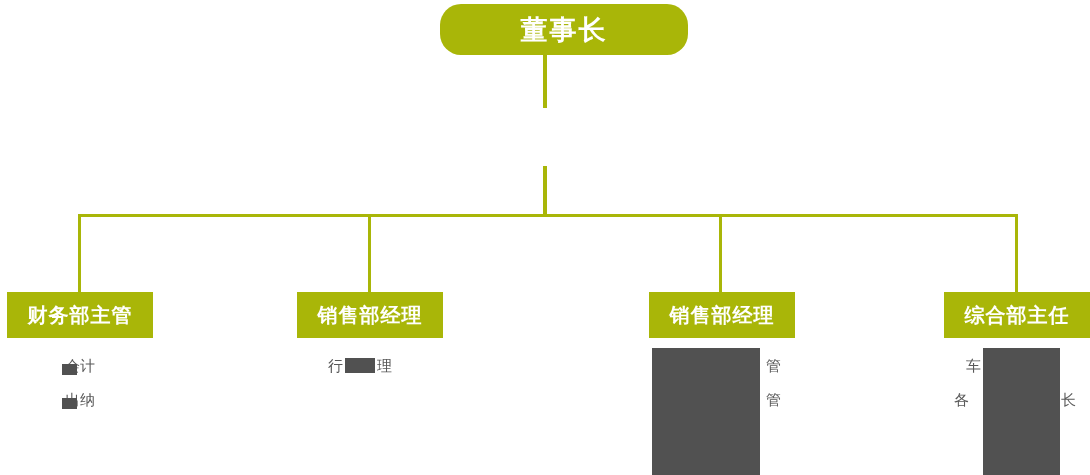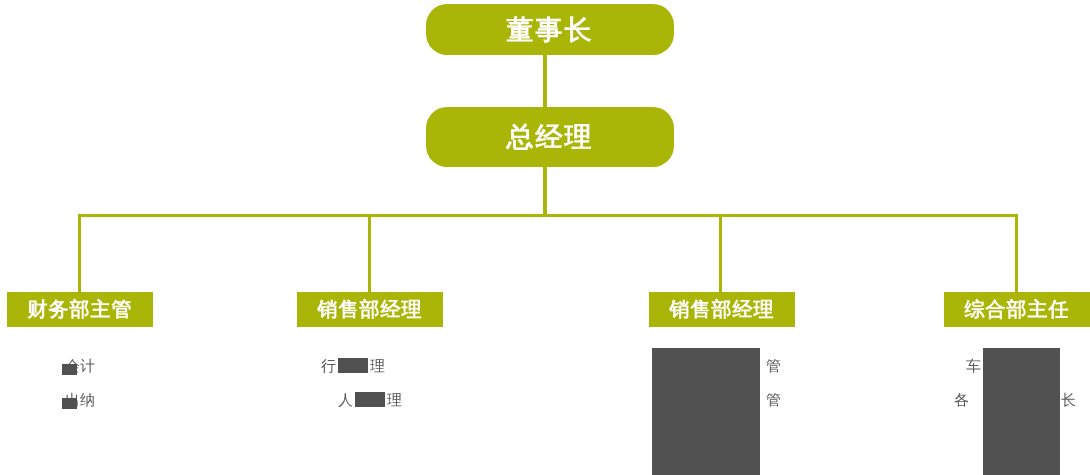--- a/index.html
+++ b/index.html
@@ -16,24 +16,24 @@
     font-family:"DejaVu Sans","Liberation Sans",sans-serif;
   }
   .node{
     position:absolute;
     background:var(--green,#a9b608);
     color:#ffffff;
     font-weight:bold;
     display:flex;align-items:center;justify-content:center;
     letter-spacing:2px;
   }
-  .lvl1{left:426px;width:248px;font-size:27px;border-radius:21px;}
+  .lvl1{left:440px;width:248px;font-size:27px;border-radius:21px;}
   #chairman{top:4px;height:51px;}
   #gm{top:107px;height:60px;}
-  .branch{top:292px;width:146px;height:35px;font-size:20px;letter-spacing:1px;}
+  .branch{top:292px;width:146px;height:46px;font-size:20px;letter-spacing:1px;}
   .conn{
     position:absolute;
     background:var(--green,#a9b608);
   }
   .child{
     position:absolute;
     width:146px;height:18px;line-height:18px;
     font-size:15px;color:var(--child-text,#595959);
     text-align:center;
     box-sizing:border-box;
@@ -53,21 +53,20 @@
 </style>
 </head>
 <body>
 
 <div class="canvas">
 
   <div class="node lvl1" id="chairman">董事长</div>
 
   <div class="conn" style="left:543px;top:54px;width:4px;height:54px"></div>
 
-  <div class="node lvl1" id="gm">总经理</div>
 
   <div class="conn" style="left:543px;top:166px;width:4px;height:50px"></div>
   <div class="conn" style="left:78px;top:214px;width:940px;height:3px"></div>
   <div class="conn" style="left:78px;top:214px;width:3px;height:78px"></div>
   <div class="conn" style="left:368px;top:214px;width:3px;height:78px"></div>
   <div class="conn" style="left:719px;top:214px;width:3px;height:78px"></div>
   <div class="conn" style="left:1015px;top:214px;width:3px;height:78px"></div>
 
   <div class="node branch" style="left:7px">财务部主管</div>
   <div class="node branch" style="left:297px">销售部经理</div>
@@ -76,25 +75,22 @@
 
   <div class="child" style="left:7px;top:357px">
     <span>会计</span>
   </div>
   <div class="child" style="left:7px;top:391px">
     <span>出纳</span>
   </div>
   <div class="redact" style="left:62px;top:364px;width:15px;height:11px"></div>
   <div class="redact" style="left:62px;top:398px;width:15px;height:11px"></div>
 
-  <div class="child" style="left:280px;top:357px">
+  <div class="child" style="left:287px;top:357px">
     <span>行</span><span class="redact-inline"></span><span>理</span>
-  </div>
-  <div class="child" style="left:297px;top:391px">
-    <span>人</span><span class="redact-inline"></span><span>理</span>
   </div>
 
   <div class="child right" style="left:649px;top:357px">
     <span>管</span>
   </div>
   <div class="child right" style="left:649px;top:391px">
     <span>管</span>
   </div>
   <div class="redact" style="left:652px;top:348px;width:108px;height:127px"></div>
 

